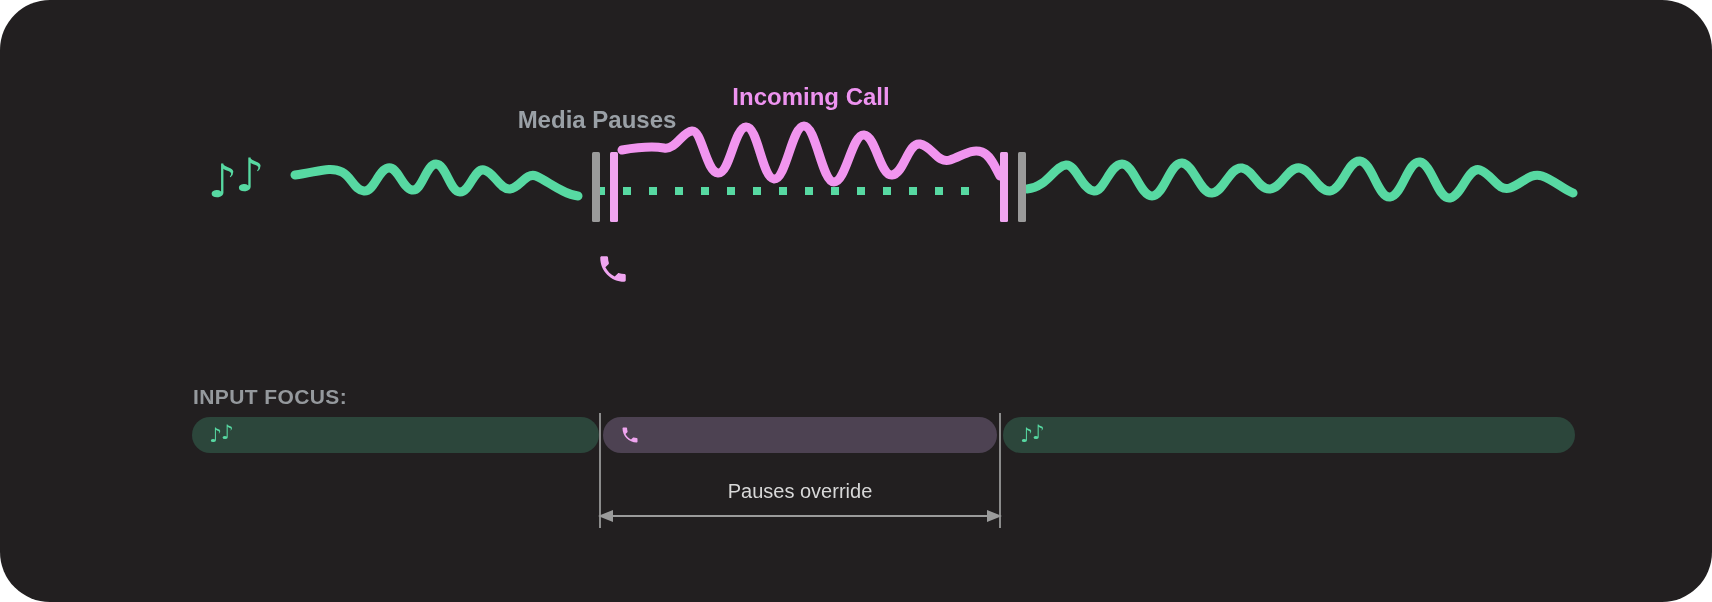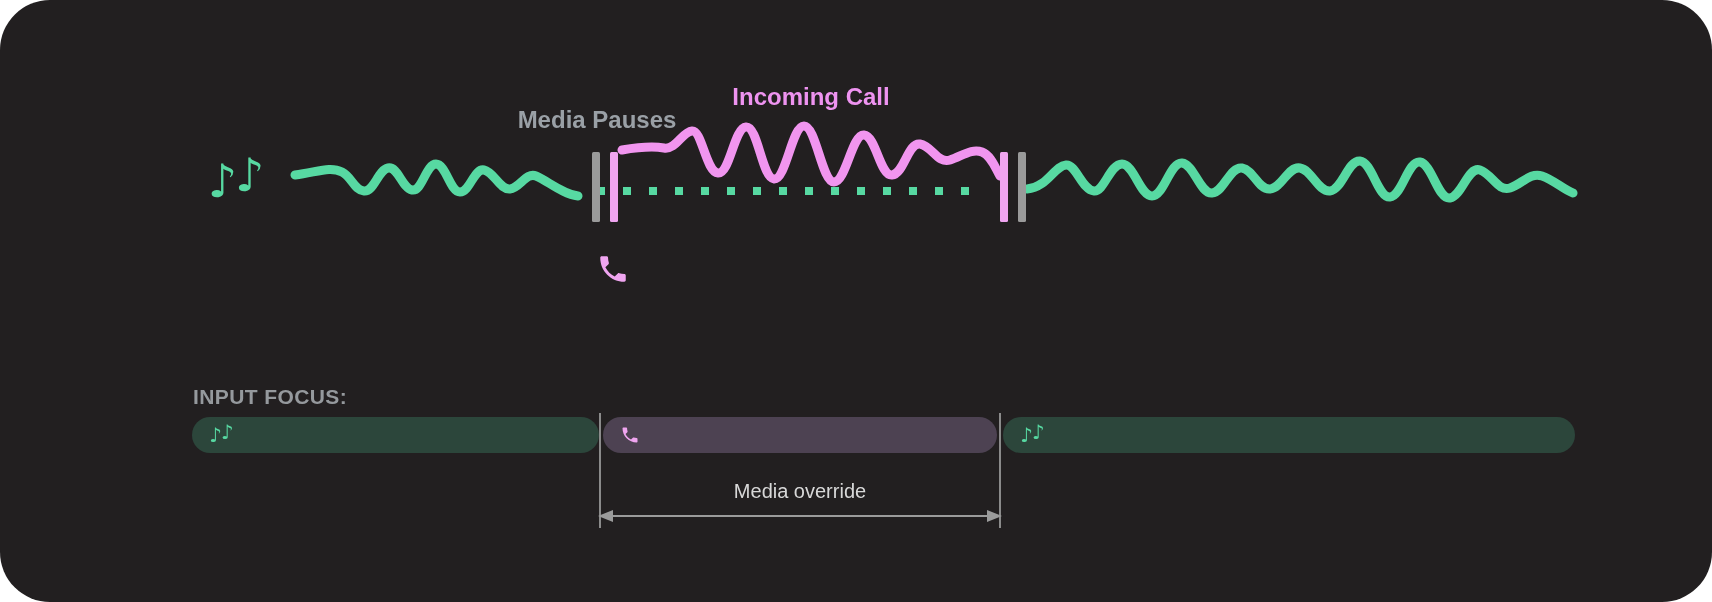--- a/index.html
+++ b/index.html
@@ -88,21 +88,21 @@
   <div class="pill" id="pill-media-after">
     <span class="notes-sm">
       <span class="n1">♪</span>
       <span class="n2">♪</span>
     </span>
   </div>
 
   <div class="vline" id="vline-left"></div>
   <div class="vline" id="vline-right"></div>
 
-  <div class="override-label">Media override</div>
+  <div class="override-label">Pauses override</div>
 
   <svg class="arrow-svg" width="404" height="16">
     <line x1="10" y1="8" x2="394" y2="8" stroke="#9B9B9B" stroke-width="2"></line>
     <polygon points="0,8 15,2 15,14" fill="#9B9B9B"></polygon>
     <polygon points="404,8 389,2 389,14" fill="#9B9B9B"></polygon>
   </svg>
 
 </div>
 
 </body></html>

